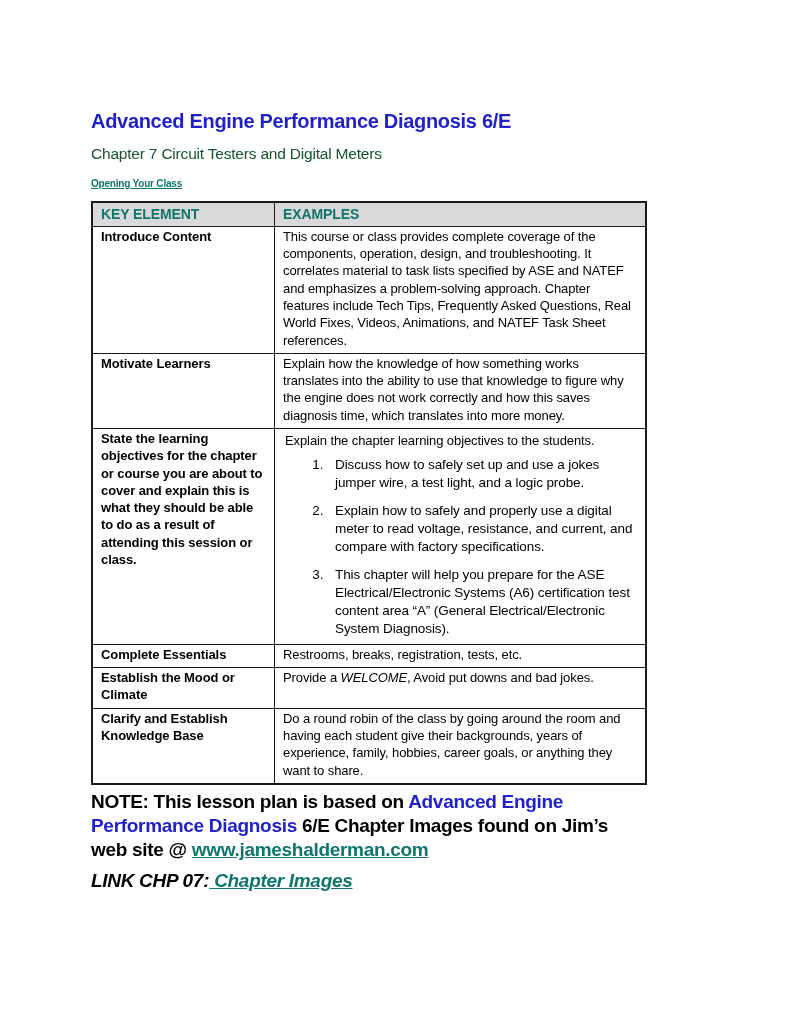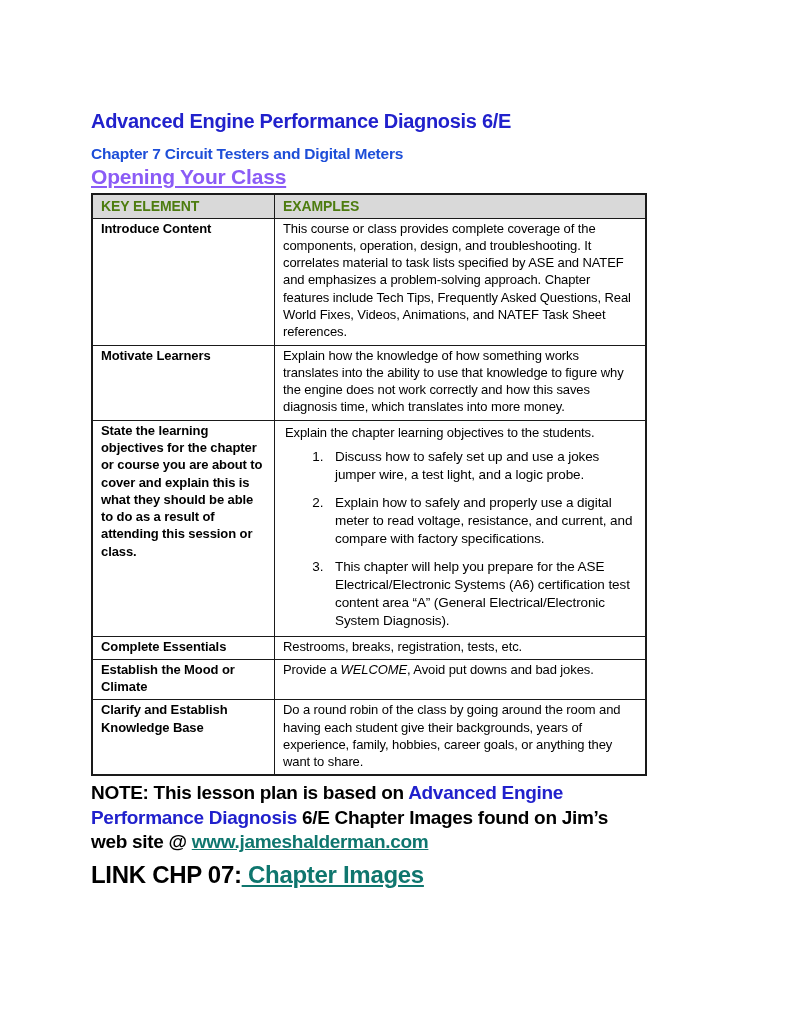--- a/index.html
+++ b/index.html
@@ -11,43 +11,43 @@
     overflow: hidden;
   }
   .page { position: relative; width: 791px; height: 1024px; background: #fff; }
   .content { position: absolute; left: 91px; top: 110px; width: 556px; }
 
   h1.doc-title {
     font-size: 20px; line-height: 1.15; font-weight: bold;
     color: #2121cc; margin: 0 0 12px 0; letter-spacing: -0.3px;
   }
   h2.chapter {
-    font-size: 15.5px; line-height: 1.15; font-weight: bold;
-    color: #1d4ed8; margin: 0 0 2px 0; letter-spacing: -0.2px;
+    font-size: 15.5px; line-height: 1.15; font-weight: normal;
+    color: #14532d; margin: 0 0 15px 0; letter-spacing: -0.2px;
   }
   h3.section {
-    font-size: 21px; line-height: 1.15; font-weight: bold;
-    color: #8b5cf6; margin: 0 0 4px 0; letter-spacing: -0.2px;
+    font-size: 10px; line-height: 1.15; font-weight: bold;
+    color: #0f766e; margin: 0 0 12px 0; letter-spacing: -0.2px;
     text-decoration: underline;
   }
 
   table.lesson {
     width: 100%; border-collapse: collapse;
     border: 2px solid #1a1a1a;
     font-size: 13px; line-height: 1.33;
     letter-spacing: -0.1px;
   }
   table.lesson th, table.lesson td {
     border: 1px solid #1a1a1a;
     vertical-align: top;
     padding: 1px 8px 4px 8px;
   }
   table.lesson thead th {
     background: #d9d9d9;
-    color: #4d7c0f;
+    color: #0f766e;
     font-size: 14px;
     text-align: left;
     font-weight: bold;
     padding-top: 2px; padding-bottom: 2px;
   }
   td.key-cell { width: 165px; font-weight: bold; margin-left: 18px; }
   td.ex-cell p { margin: 2px; }
   td.ex-cell ol {
     margin: 7px 0 2px 0;
     padding-left: 44px;
@@ -61,22 +61,23 @@
     margin: 5px 0 0 0;
     font-size: 19px; line-height: 1.28; font-weight: bold;
     letter-spacing: -0.3px;
   }
   .note .blue { color: #2121cc; }
   .note a, .link-line a {
     color: #0f766e; text-decoration: underline; cursor: pointer;
   }
   .link-line {
     margin: 6px 0 0 0;
-    font-size: 24px; line-height: 1.28; font-weight: bold;
+    font-size: 19px; line-height: 1.28; font-weight: bold;
     letter-spacing: -0.3px;
+    font-style: italic;
   }
 </style>
 </head>
 <body>
 
 <div class="page">
   <div class="content">
 
     <h1 class="doc-title">Advanced Engine Performance Diagnosis 6/E</h1>
     <h2 class="chapter">Chapter 7 Circuit Testers and Digital Meters</h2>

